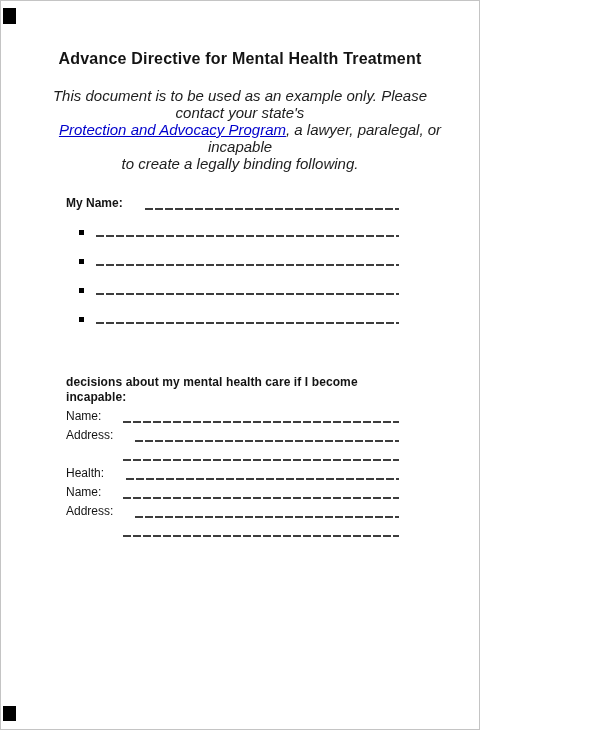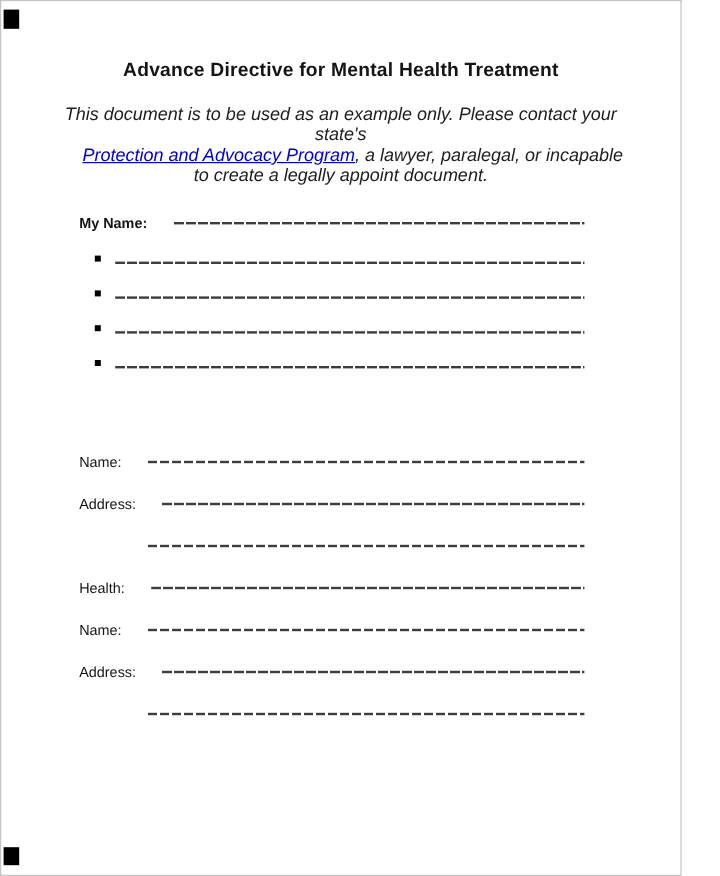--- a/index.html
+++ b/index.html
@@ -10,21 +10,21 @@
   }
   html,body{margin:0;padding:0;background:#ffffff;}
   body{
     width:600px;height:730px;
     font-family:"Liberation Sans","DejaVu Sans",sans-serif;
     color:var(--ink);
   }
   .page{
     position:relative;
     box-sizing:border-box;
-    width:568px;height:730px;
+    width:480px;height:730px;
     background:#ffffff;
     border:1px solid var(--border);
     overflow:hidden;
   }
   .corner-mark{
     position:absolute;
     left:2px;
     width:13px;height:16px;
     background:#000;
   }
@@ -47,21 +47,21 @@
   }
   .disclaimer a{
     color:var(--link);
     text-decoration:underline;
     cursor:pointer;
     margin-left:20px;
   }
 
   .row{
     display:flex;
-    align-items:center;
+    align-items:flex-end;
     gap:22px;
     margin:0 80px 0 65px;
     font-size:12px;line-height:15px;
     height:15px;
   }
   .row .lbl{white-space:nowrap;}
   .row .lbl.bold{font-weight:bold;}
   .fill{
     flex:1;
     height:1.6px;
@@ -86,37 +86,37 @@
     height:15px;
   }
   .bullet-row:first-child{margin-top:0;}
   .bullet-sq{
     width:5px;height:5px;
     background:#000;
     margin:0 12px 3px 13px;
     flex:0 0 auto;
   }
 
-  .field-rows .row{margin-top:20px;}
+  .field-rows .row{margin-top:4px;}
   .row.indent{margin-left:122px;}
 </style>
 </head>
 <body>
 
 <div class="page">
 
   <div class="corner-mark tl"></div>
   <div class="corner-mark bl"></div>
 
   <div class="title">Advance Directive for Mental Health Treatment</div>
 
   <p class="disclaimer">
     <span>This document is to be used as an example only. Please contact your state's</span><br>
     <a href="#">Protection and Advocacy Program</a><span>, a lawyer, paralegal, or incapable</span><br>
-    <span>to create a legally appoint document.</span>
+    <span>to create a legally binding following.</span>
   </p>
 
   <div class="row my-name-row">
     <span class="lbl bold">My Name:</span>
     <span class="fill"></span>
   </div>
 
   <div>
     <div class="bullets">
       <div class="bullet-row">
@@ -134,20 +134,21 @@
       <div class="bullet-row">
         <span class="bullet-sq"></span>
         <span class="fill"></span>
       </div>
     </div>
   </div>
 
   <div>
     <div class="section-heading gap-lg">
       <br>
+      <span>decisions about my mental health care if I become incapable:</span>
     </div>
     <div class="field-rows">
       <div class="row">
         <span class="lbl">Name:</span>
         <span class="fill"></span>
       </div>
       <div class="row">
         <span class="lbl">Address:</span>
         <span class="fill"></span>
       </div>

